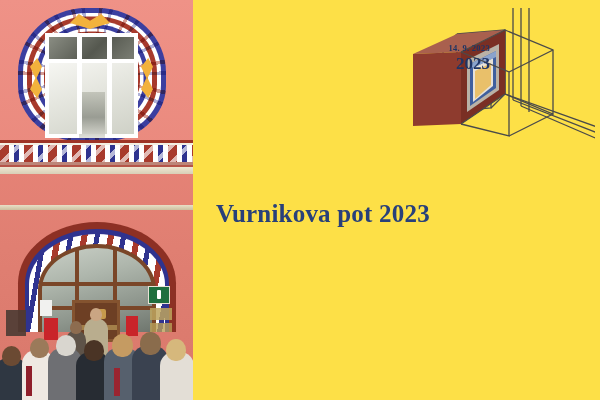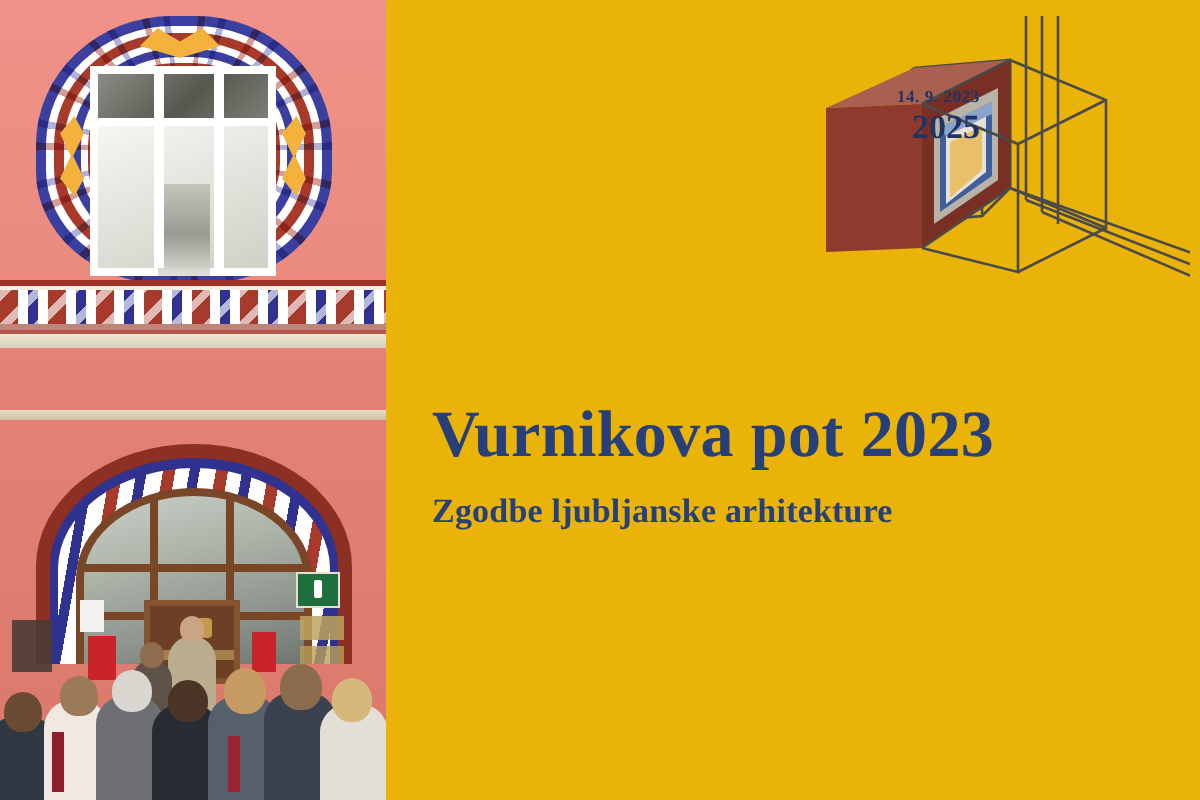--- a/index.html
+++ b/index.html
@@ -4,21 +4,21 @@
 <style>
   html, body {
     margin: 0;
     padding: 0;
     background: #ffffff;
   }
   #poster {
     position: relative;
     width: 600px;
     height: 400px;
-    background: #eab308;
+    background: #fde047;
     overflow: hidden;
     font-family: "Liberation Serif", serif;
   }
 
   
   #photo {
     position: absolute;
     left: 0; top: 0;
     width: 193px; height: 400px;
     overflow: hidden;
@@ -272,21 +272,21 @@
     position:absolute; left:216px; top:200px; width:370px;
     color:#28407a;
     font-family:"Liberation Serif", serif;
   }
   .date-line {
     font-size:14.5px; font-weight:700; letter-spacing:.1px;
     color:#24386e;
     margin:0 0 41px 0;
   }
   .title-line {
-    font-size:33px; font-weight:700; letter-spacing:.2px;
+    font-size:25px; font-weight:700; letter-spacing:.2px;
     color:#28407a; margin:0 0 9px 0;
   }
   .subtitle-line {
     font-size:17px; font-weight:700; letter-spacing:.1px;
     color:#28407a; margin:0;
   }
 </style>
 </head>
 <body>
 
@@ -424,22 +424,21 @@
         <polyline points="66,44 114,64 114,128 66,116"></polyline>
         <line x1="110" y1="22" x2="66" y2="44"></line>
         <line x1="158" y1="42" x2="114" y2="64"></line>
         <line x1="158" y1="106" x2="114" y2="128"></line>
         <line x1="110" y1="86" x2="66" y2="116"></line>
       </g>
     </svg>
 
     <div class="logo-text">
       <div class="logo-date">14. 9. 2023</div>
-      <div class="logo-l3">2025</div>
+      <div class="logo-l3">2023</div>
     </div>
   </div>
 
   <div id="maintext">
     <p class="title-line">Vurnikova pot 2023</p>
-    <p class="subtitle-line">Zgodbe ljubljanske arhitekture</p>
   </div>
 
 </div>
 
 </body></html>

